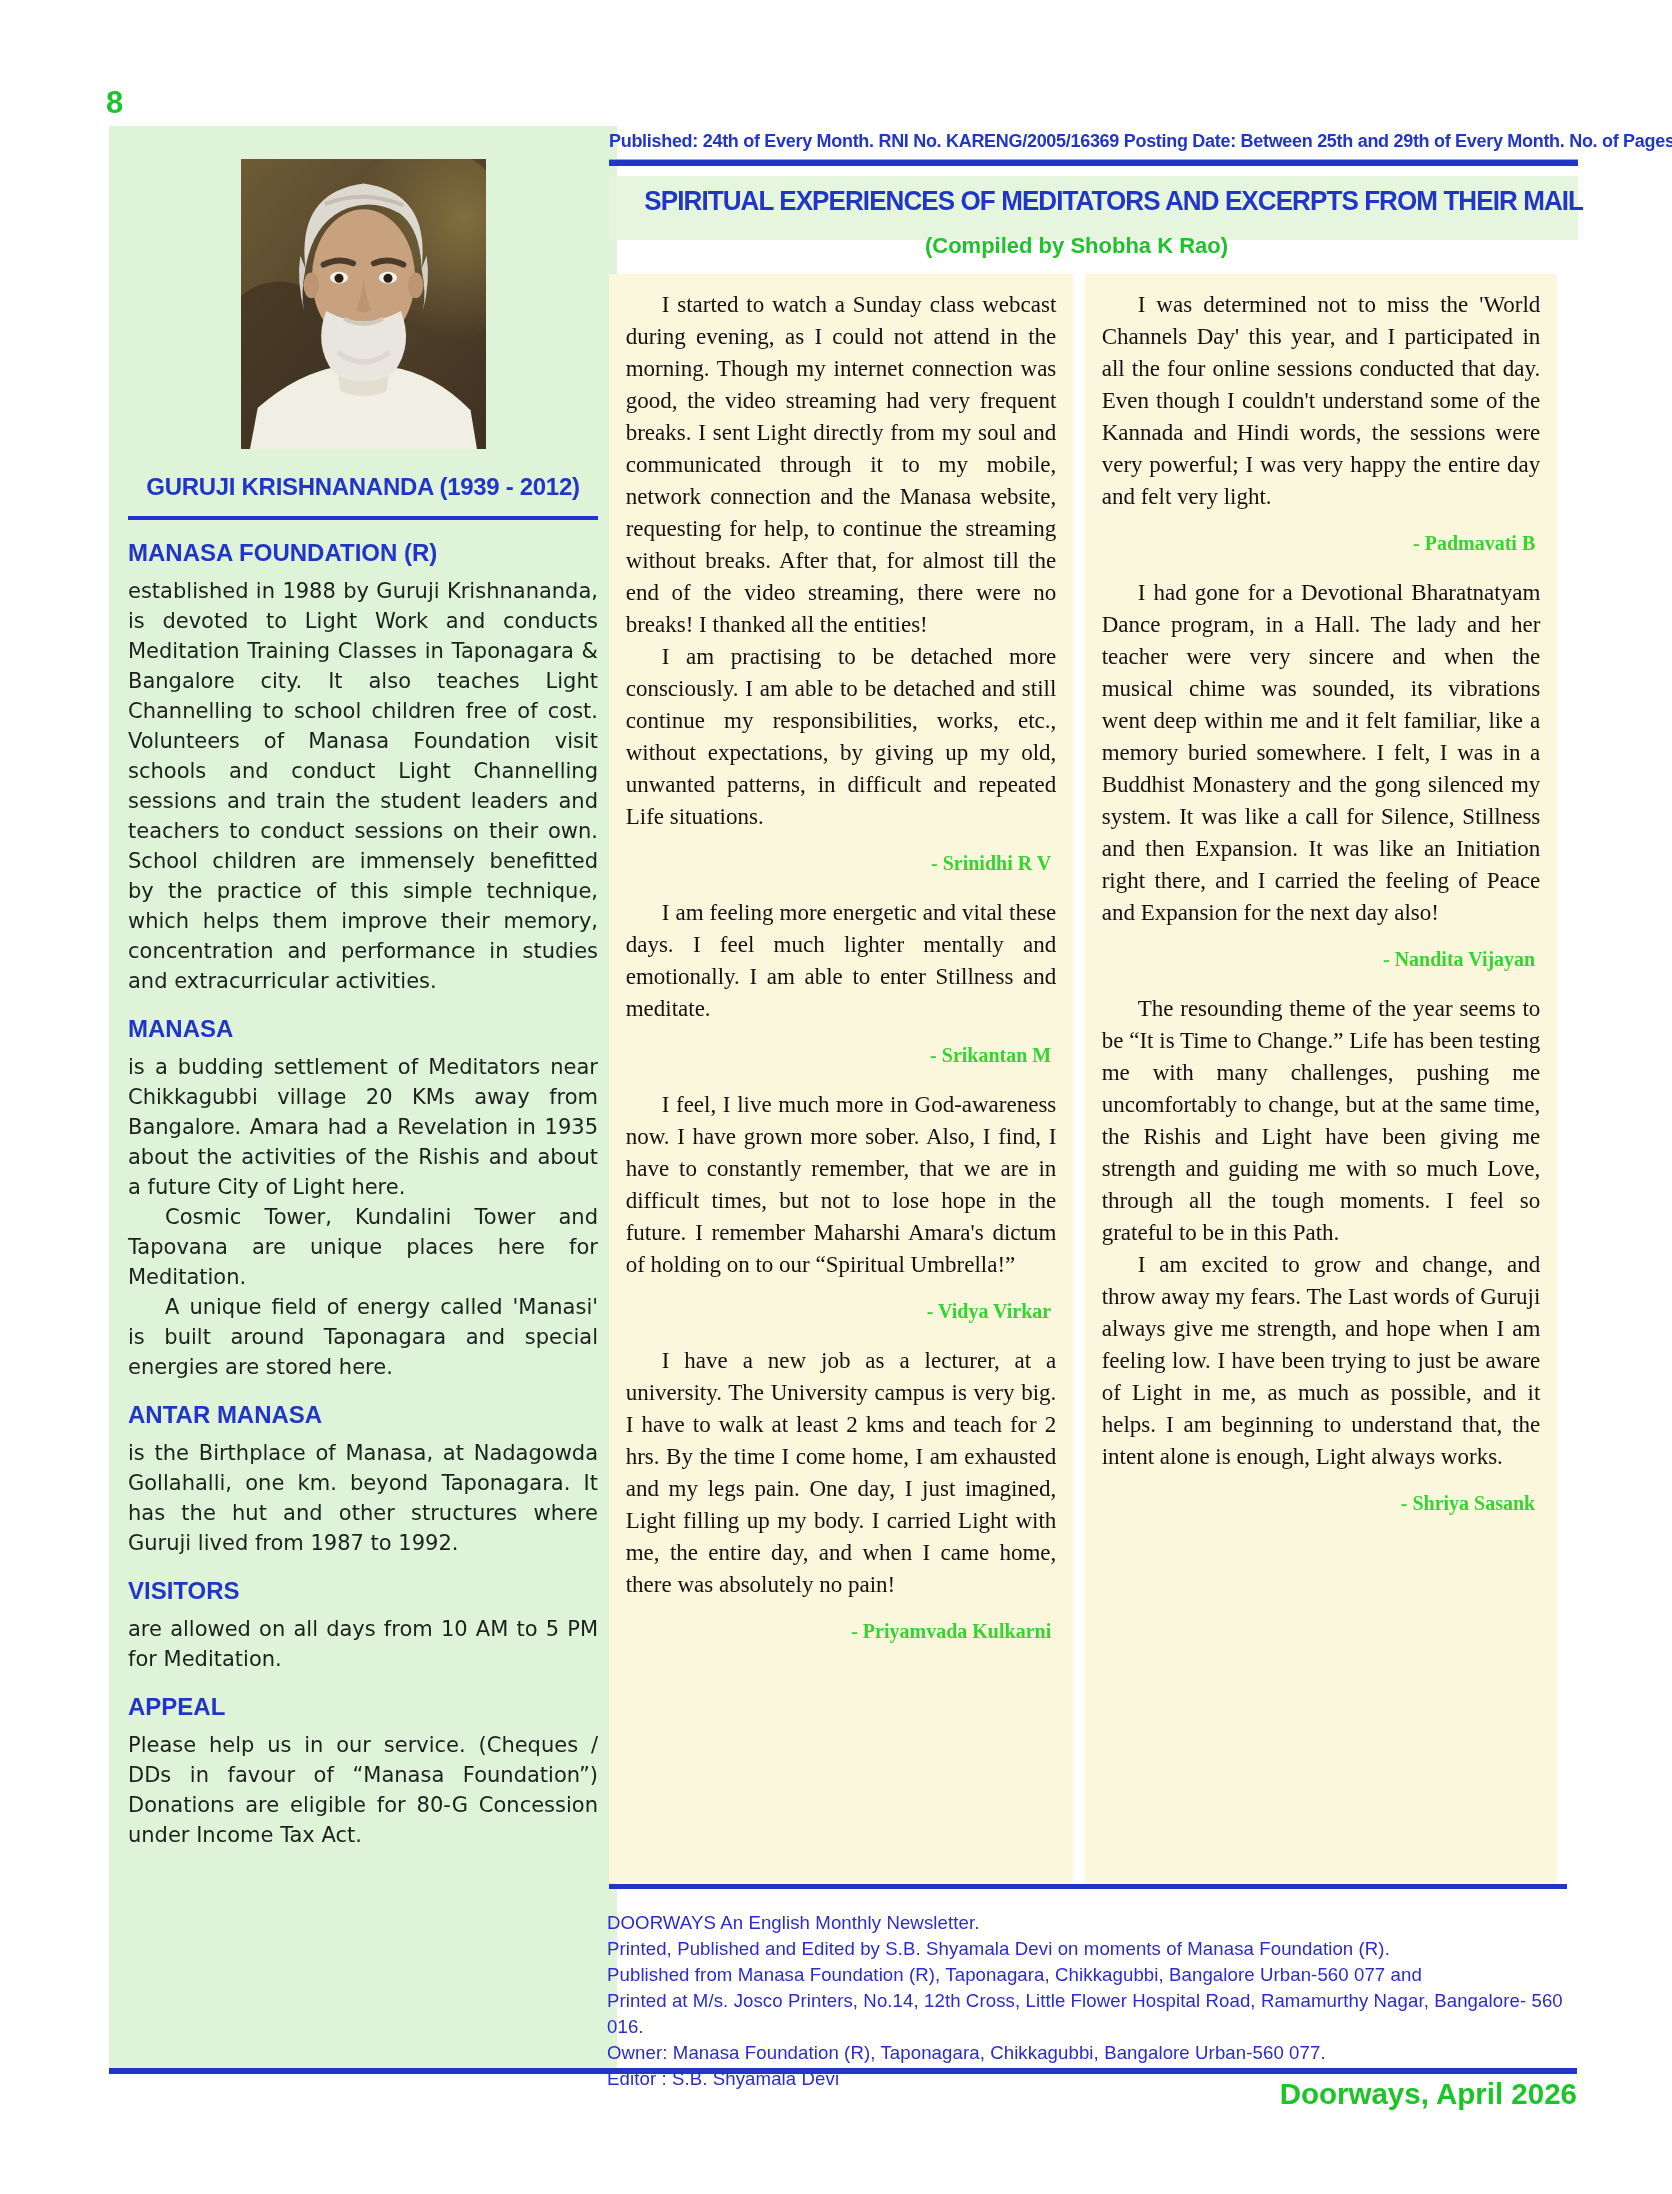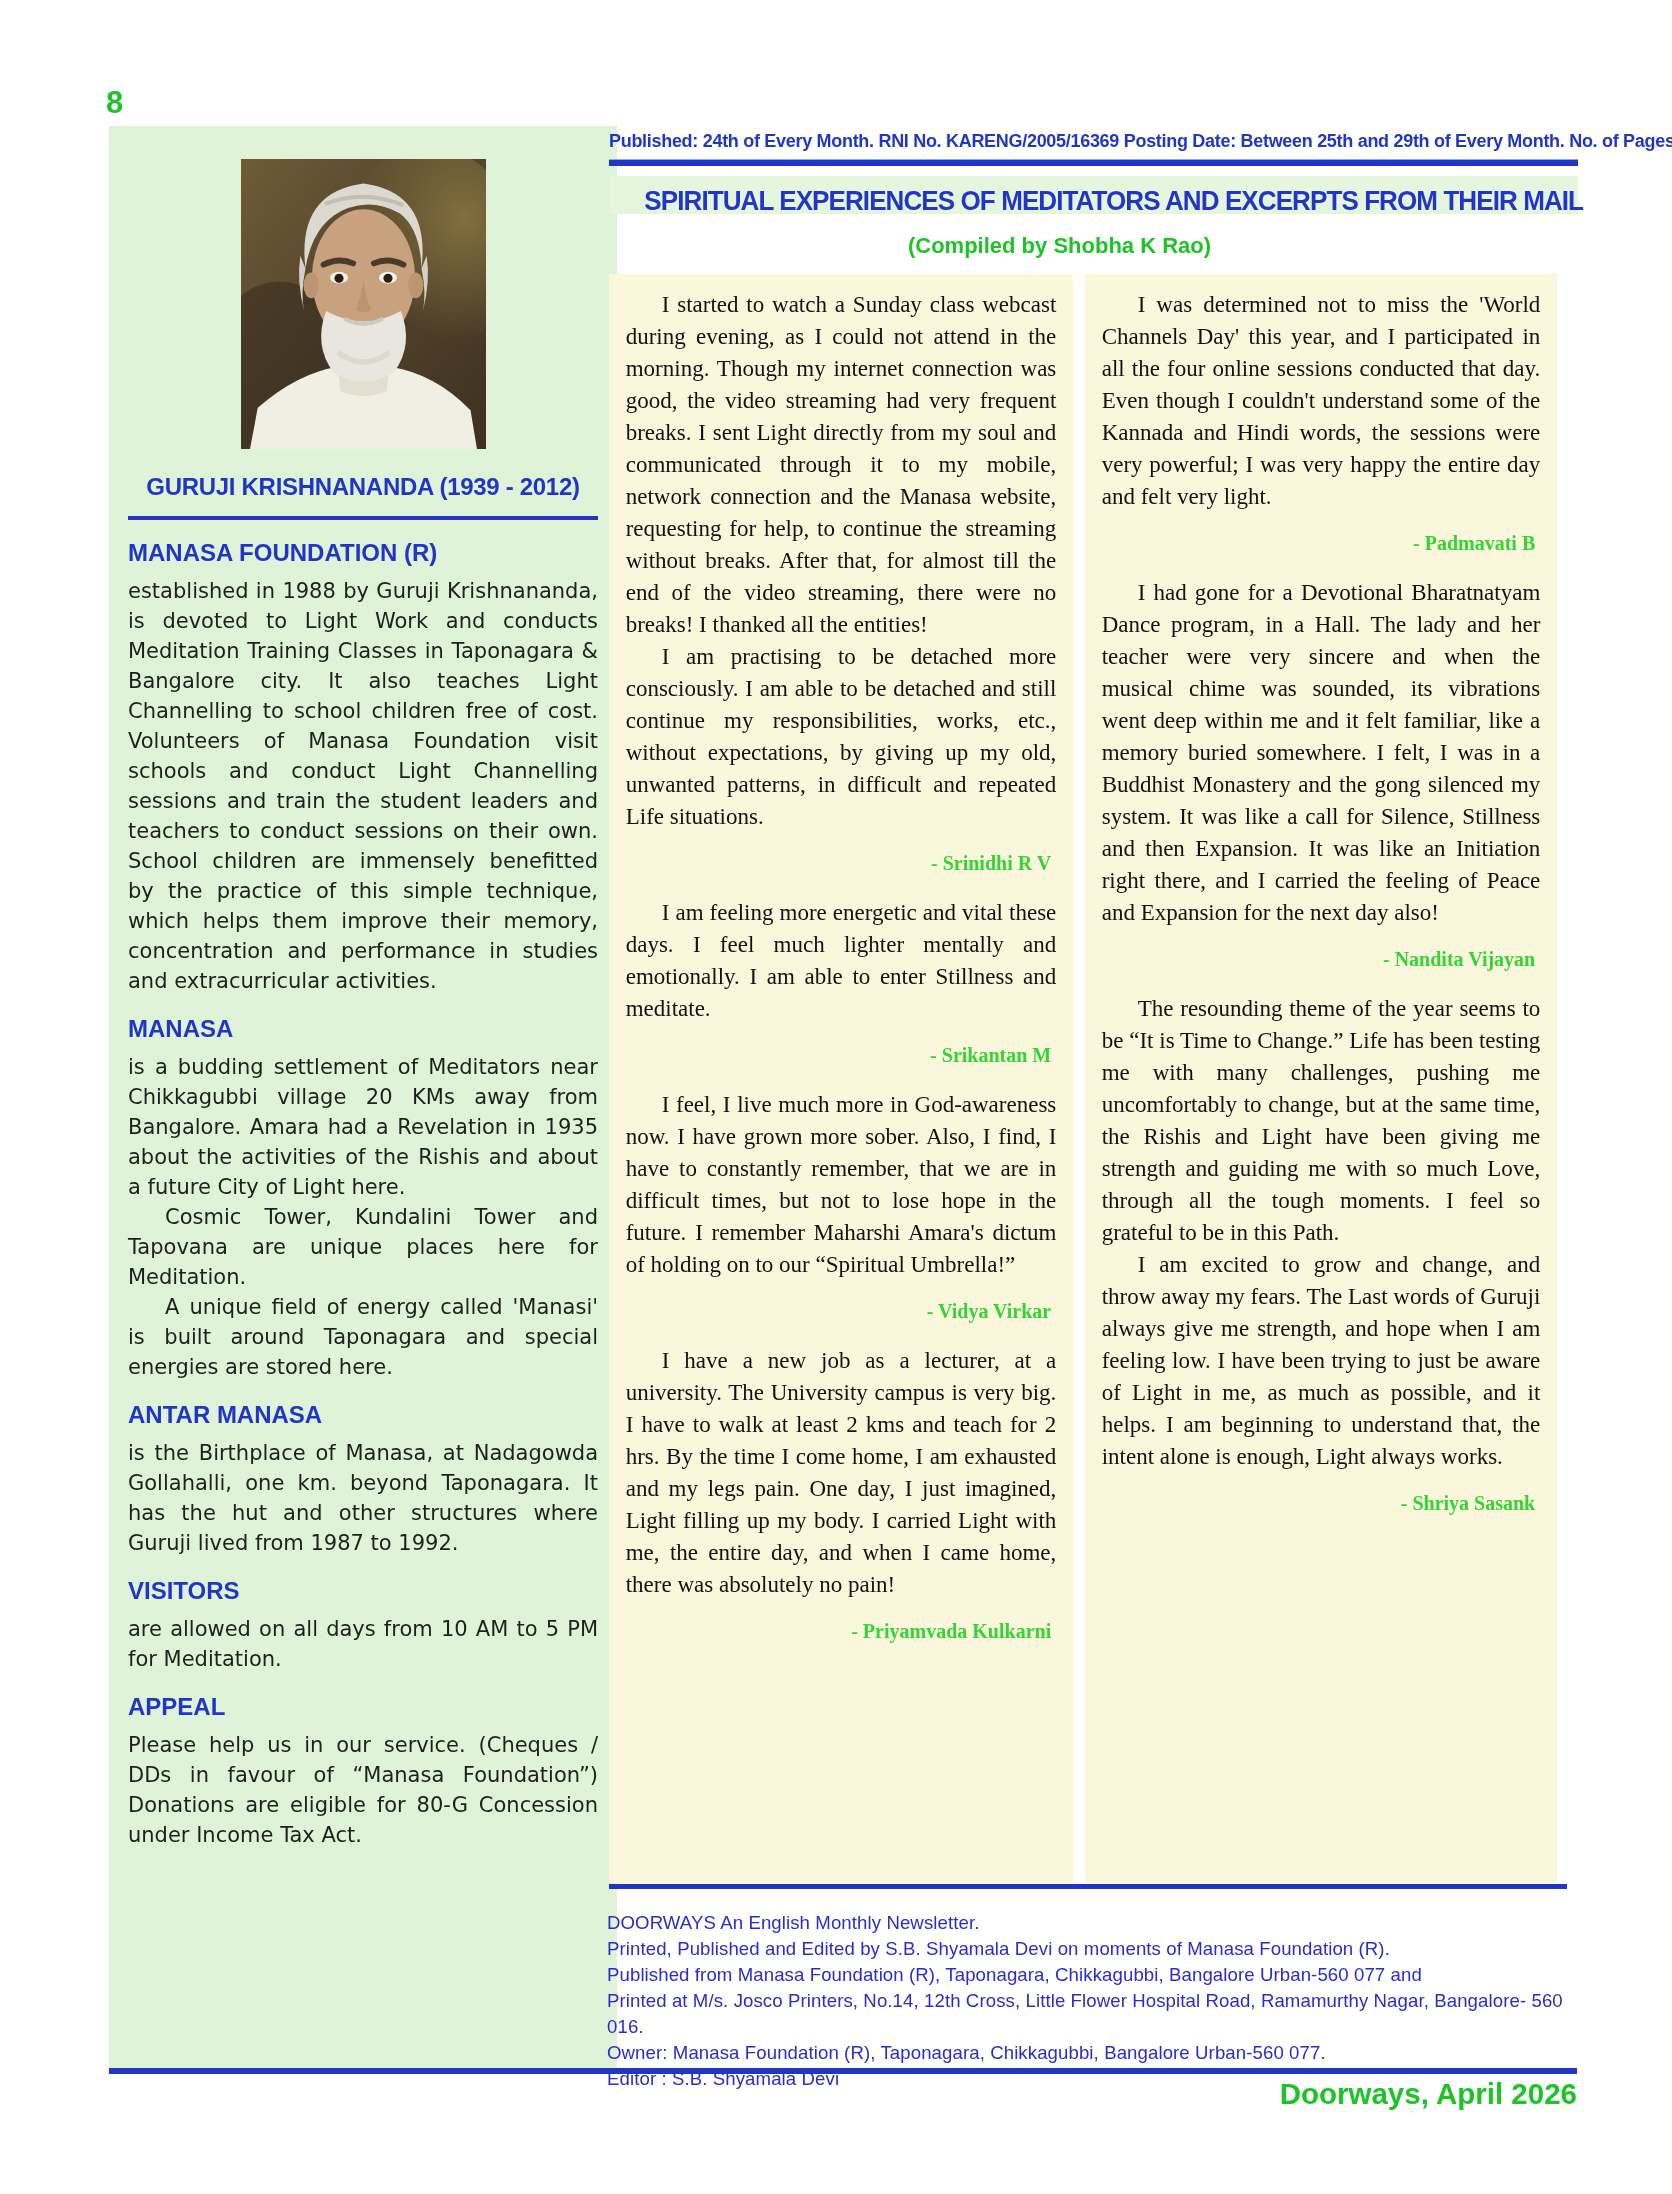--- a/index.html
+++ b/index.html
@@ -33,26 +33,26 @@
   .sb-p{font-family:"DejaVu Sans",sans-serif;font-size:21px;line-height:30px;
         color:var(--sidebar-text);text-align:justify;}
   .sb-p.indent{text-indent:37px;}
 
   
   .pub-line{position:absolute;left:609px;top:131px;width:969px;text-align:center;
             color:var(--accent-blue);font-weight:bold;font-size:18px;letter-spacing:-0.3px;
             white-space:nowrap;}
   .header-rule{position:absolute;left:609px;top:159px;width:969px;height:5.8px;
                background:var(--accent-blue);border-top:1.9px solid #8fa6e8;}
-  .banner{position:absolute;left:609px;top:176px;width:969px;height:38px;
+  .banner{position:absolute;left:609px;top:176px;width:969px;height:64px;
           background:var(--banner-bg);text-align:center;}
   .banner span{display:inline-block;font-weight:bold;font-size:28px;line-height:49px;
                letter-spacing:-1px;color:var(--accent-blue);transform:scaleX(0.93);
                transform-origin:center;white-space:nowrap;}
-  .compiled{position:absolute;left:575px;top:233px;width:969px;text-align:center;
+  .compiled{position:absolute;left:592px;top:233px;width:969px;text-align:center;
             color:var(--accent-green);font-weight:bold;font-size:22px;}
 
   
   .col{position:absolute;top:274px;height:1609px;background:var(--column-bg);
        box-sizing:border-box;padding:15.4px 16.7px;overflow:hidden;}
   .col-middle{left:609px;width:464px;}
   .col-right{left:1085px;width:472px;}
   .para{font-family:"Liberation Serif",serif;font-size:23px;line-height:32px;
         color:var(--body-text);text-align:justify;text-indent:36px;}
   .sig{font-family:"Liberation Serif",serif;font-weight:bold;font-size:20px;

